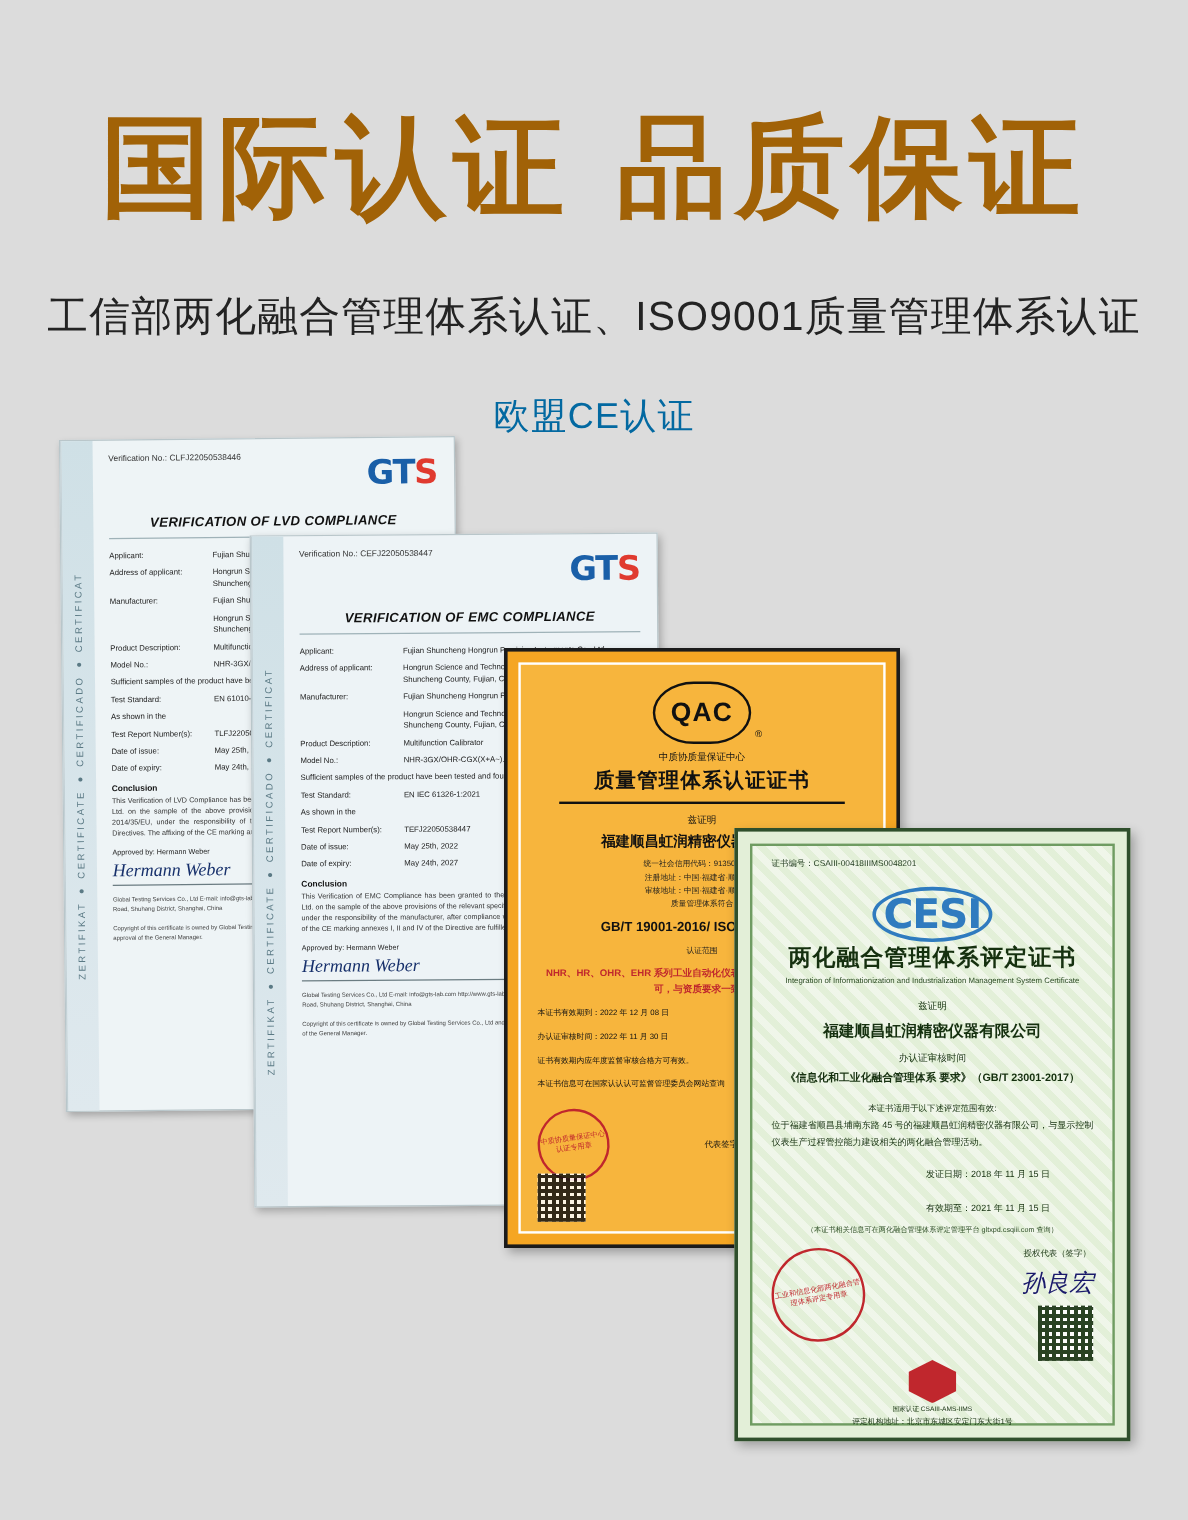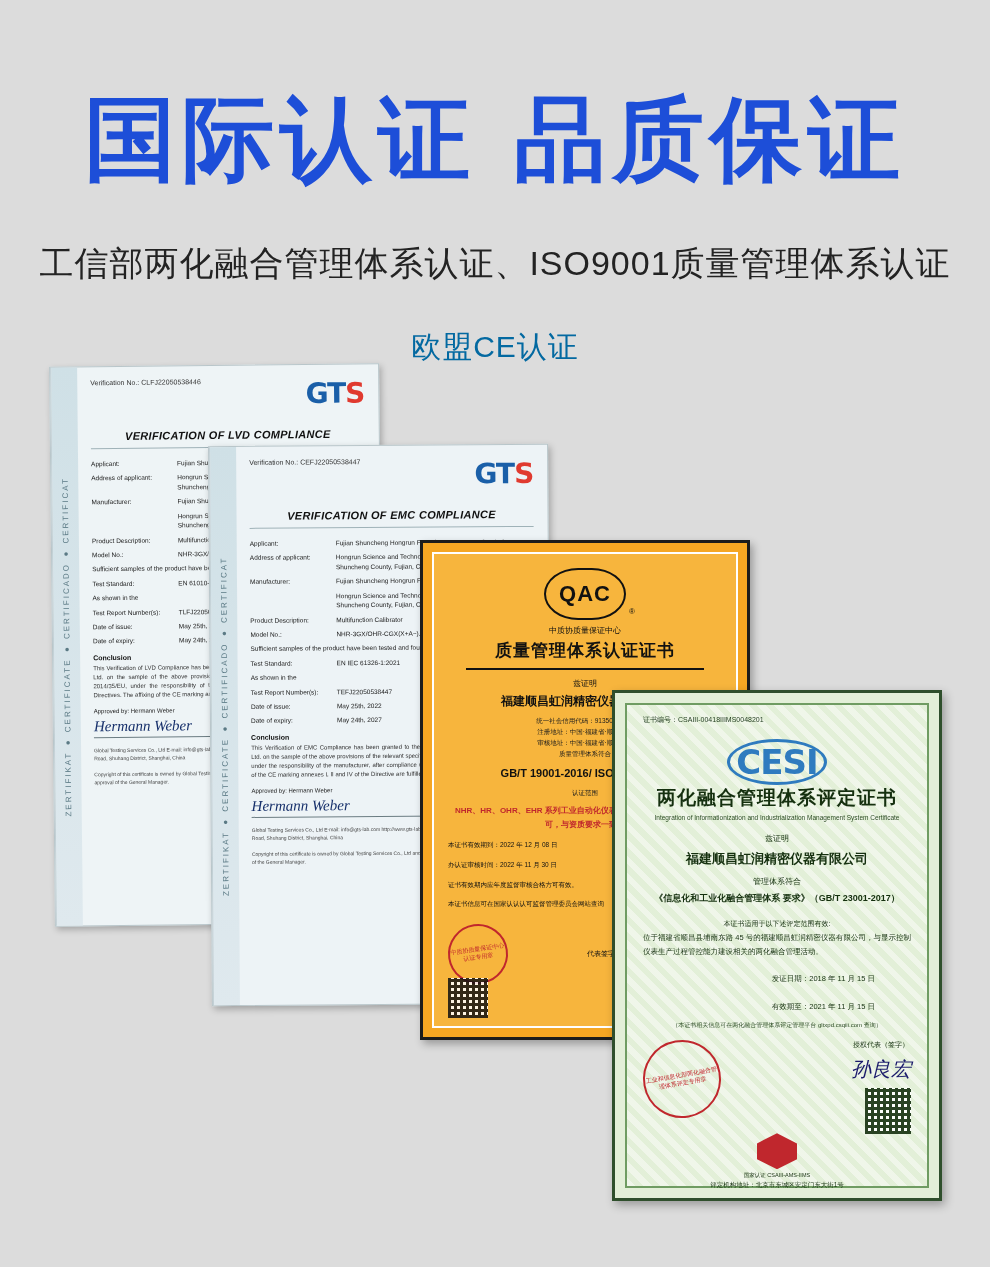--- a/index.html
+++ b/index.html
@@ -11,21 +11,21 @@
     position:relative;
   }
   .page{position:relative;width:990px;height:1267px;}
 
   
   .headline{
     text-align:center;
     font-size:92px;
     font-weight:bold;
     letter-spacing:6px;
-    color:#1d4ed8;
+    color:#a16207;
     margin:0;
     padding-top:92px;
     line-height:1.05;
     font-family:"DejaVu Sans","Liberation Sans",sans-serif;
   }
   .subline1{
     text-align:center;
     font-size:34px;
     color:#232323;
     margin:16px;
@@ -393,21 +393,21 @@
     </div>
 
     <div class="cert cert-csi">
       <div class="csi-inner">
         <div class="csi-no">证书编号：CSAIII-00418IIIMS0048201</div>
         <div class="csi-logo"><span class="ring">CESI</span></div>
         <div class="csi-title">两化融合管理体系评定证书</div>
         <div class="csi-en">Integration of Informationization and Industrialization Management System Certificate</div>
         <div class="csi-zm">兹证明</div>
         <div class="csi-comp">福建顺昌虹润精密仪器有限公司</div>
-        <div class="csi-sys">管理体系符合</div>
+        <div class="csi-sys">办认证审核时间</div>
         <div class="csi-std">《信息化和工业化融合管理体系 要求》（GB/T 23001-2017）</div>
         <div class="csi-scope-h">本证书适用于以下述评定范围有效:</div>
         <div class="csi-scope">位于福建省顺昌县埔南东路 45 号的福建顺昌虹润精密仪器有限公司，与显示控制仪表生产过程管控能力建设相关的两化融合管理活动。</div>
         <div class="csi-dates">发证日期：2018 年 11 月 15 日</div>
         <div class="csi-dates">有效期至：2021 年 11 月 15 日</div>
         <div class="csi-note">（本证书相关信息可在两化融合管理体系评定管理平台 gltxpd.csqiii.com 查询）</div>
         <div class="csi-sigrow">
           <div class="csi-stamp">工业和信息化部两化融合管理体系评定专用章</div>
           <div>
             <div class="csi-auth">授权代表（签字）</div>

